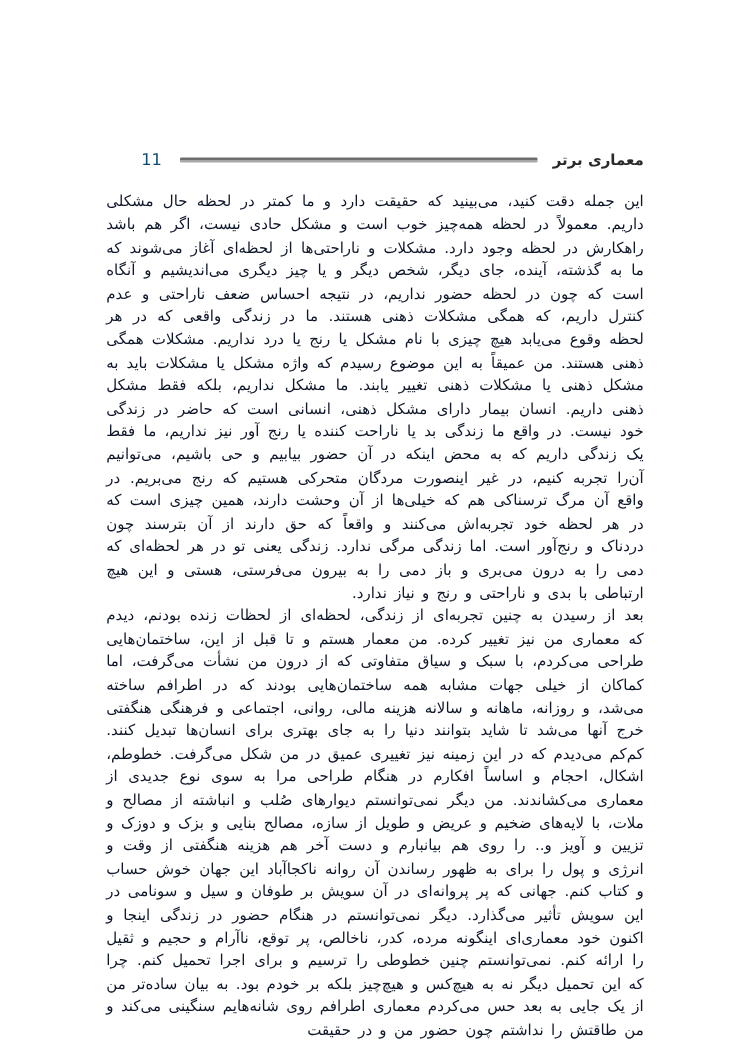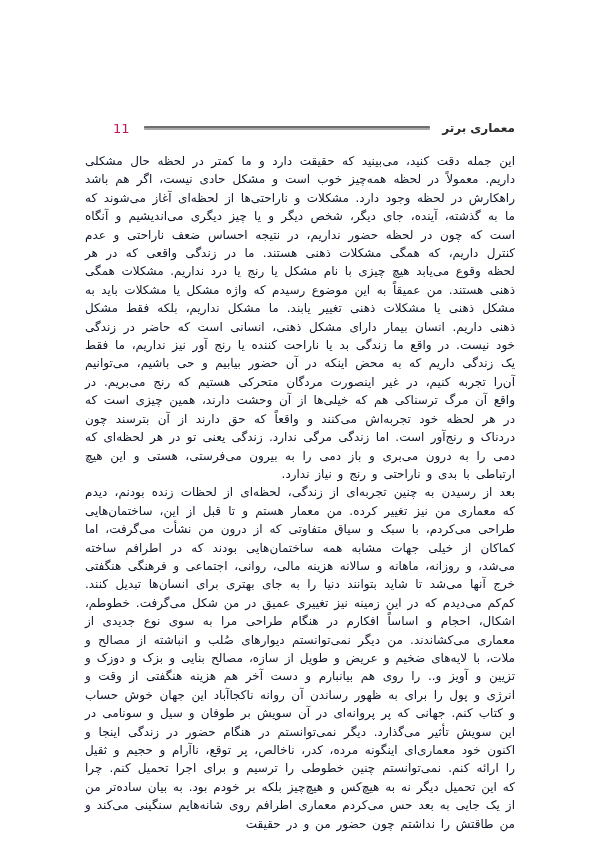--- a/index.html
+++ b/index.html
@@ -37,21 +37,21 @@
   }
   .header-rule {
     flex: 1;
     height: 4px;
     margin: 0 12px 0 14px;
     background: linear-gradient(to bottom, #6e6e6e 0%, #6e6e6e 45%, #a8a8a8 45%, #a8a8a8 100%);
     border-radius: 1px;
   }
   .page-number {
     font-size: 13px;
-    color: #be185d;
+    color: #0c4a6e;
     white-space: nowrap;
     line-height: 1;
     direction: ltr;
   }
   .page-body {
     margin-top: 14px;
     direction: rtl;
   }
   .para {
     margin: 0;

